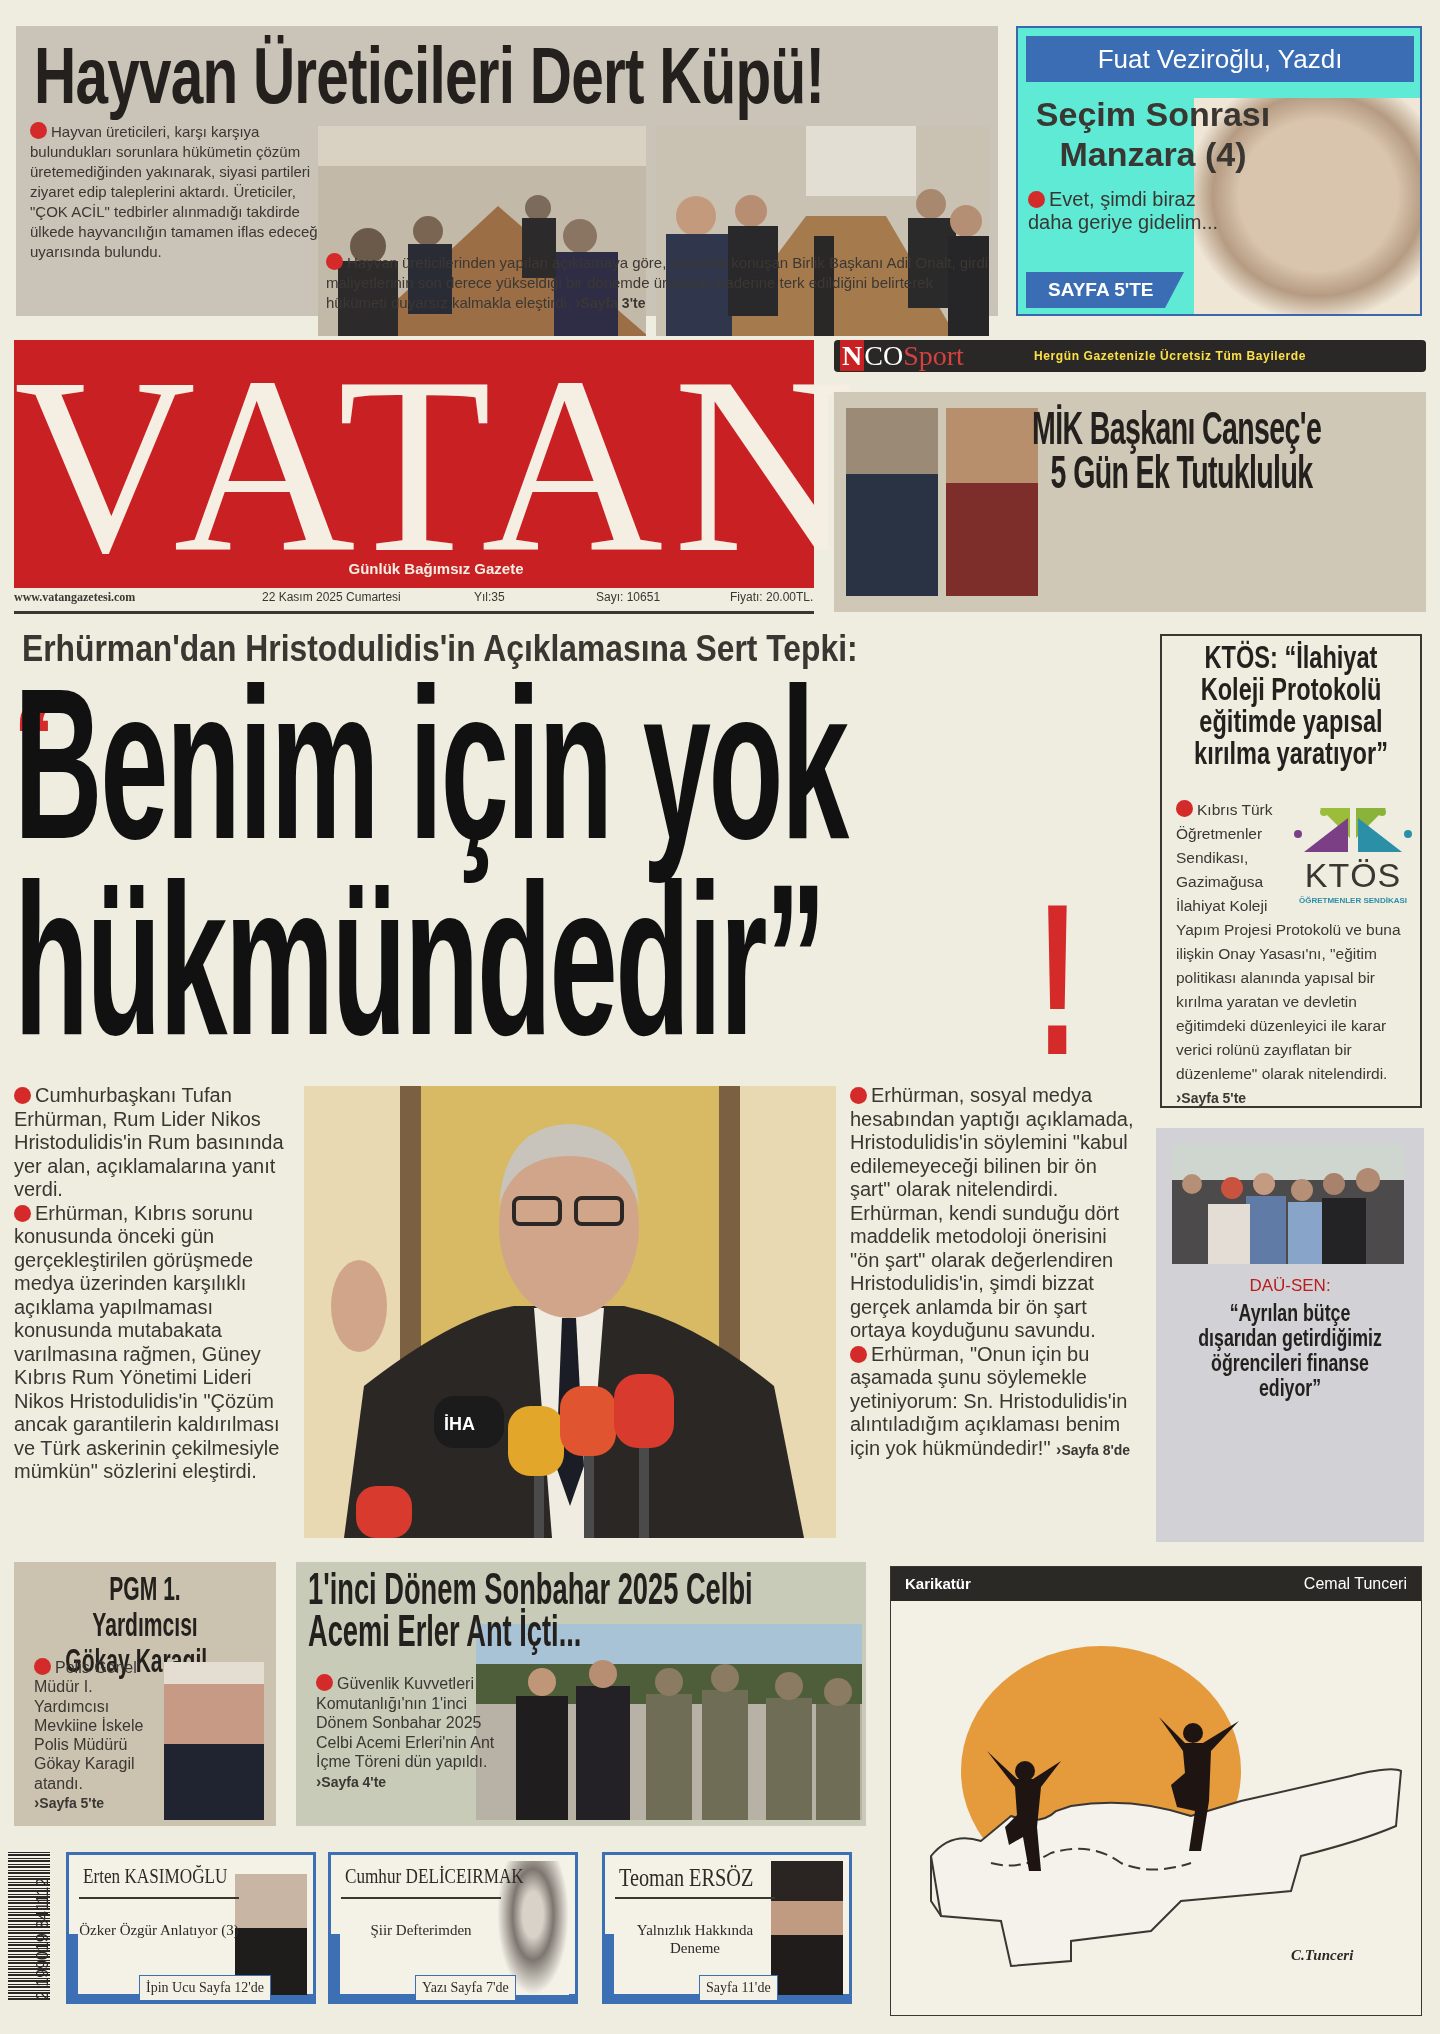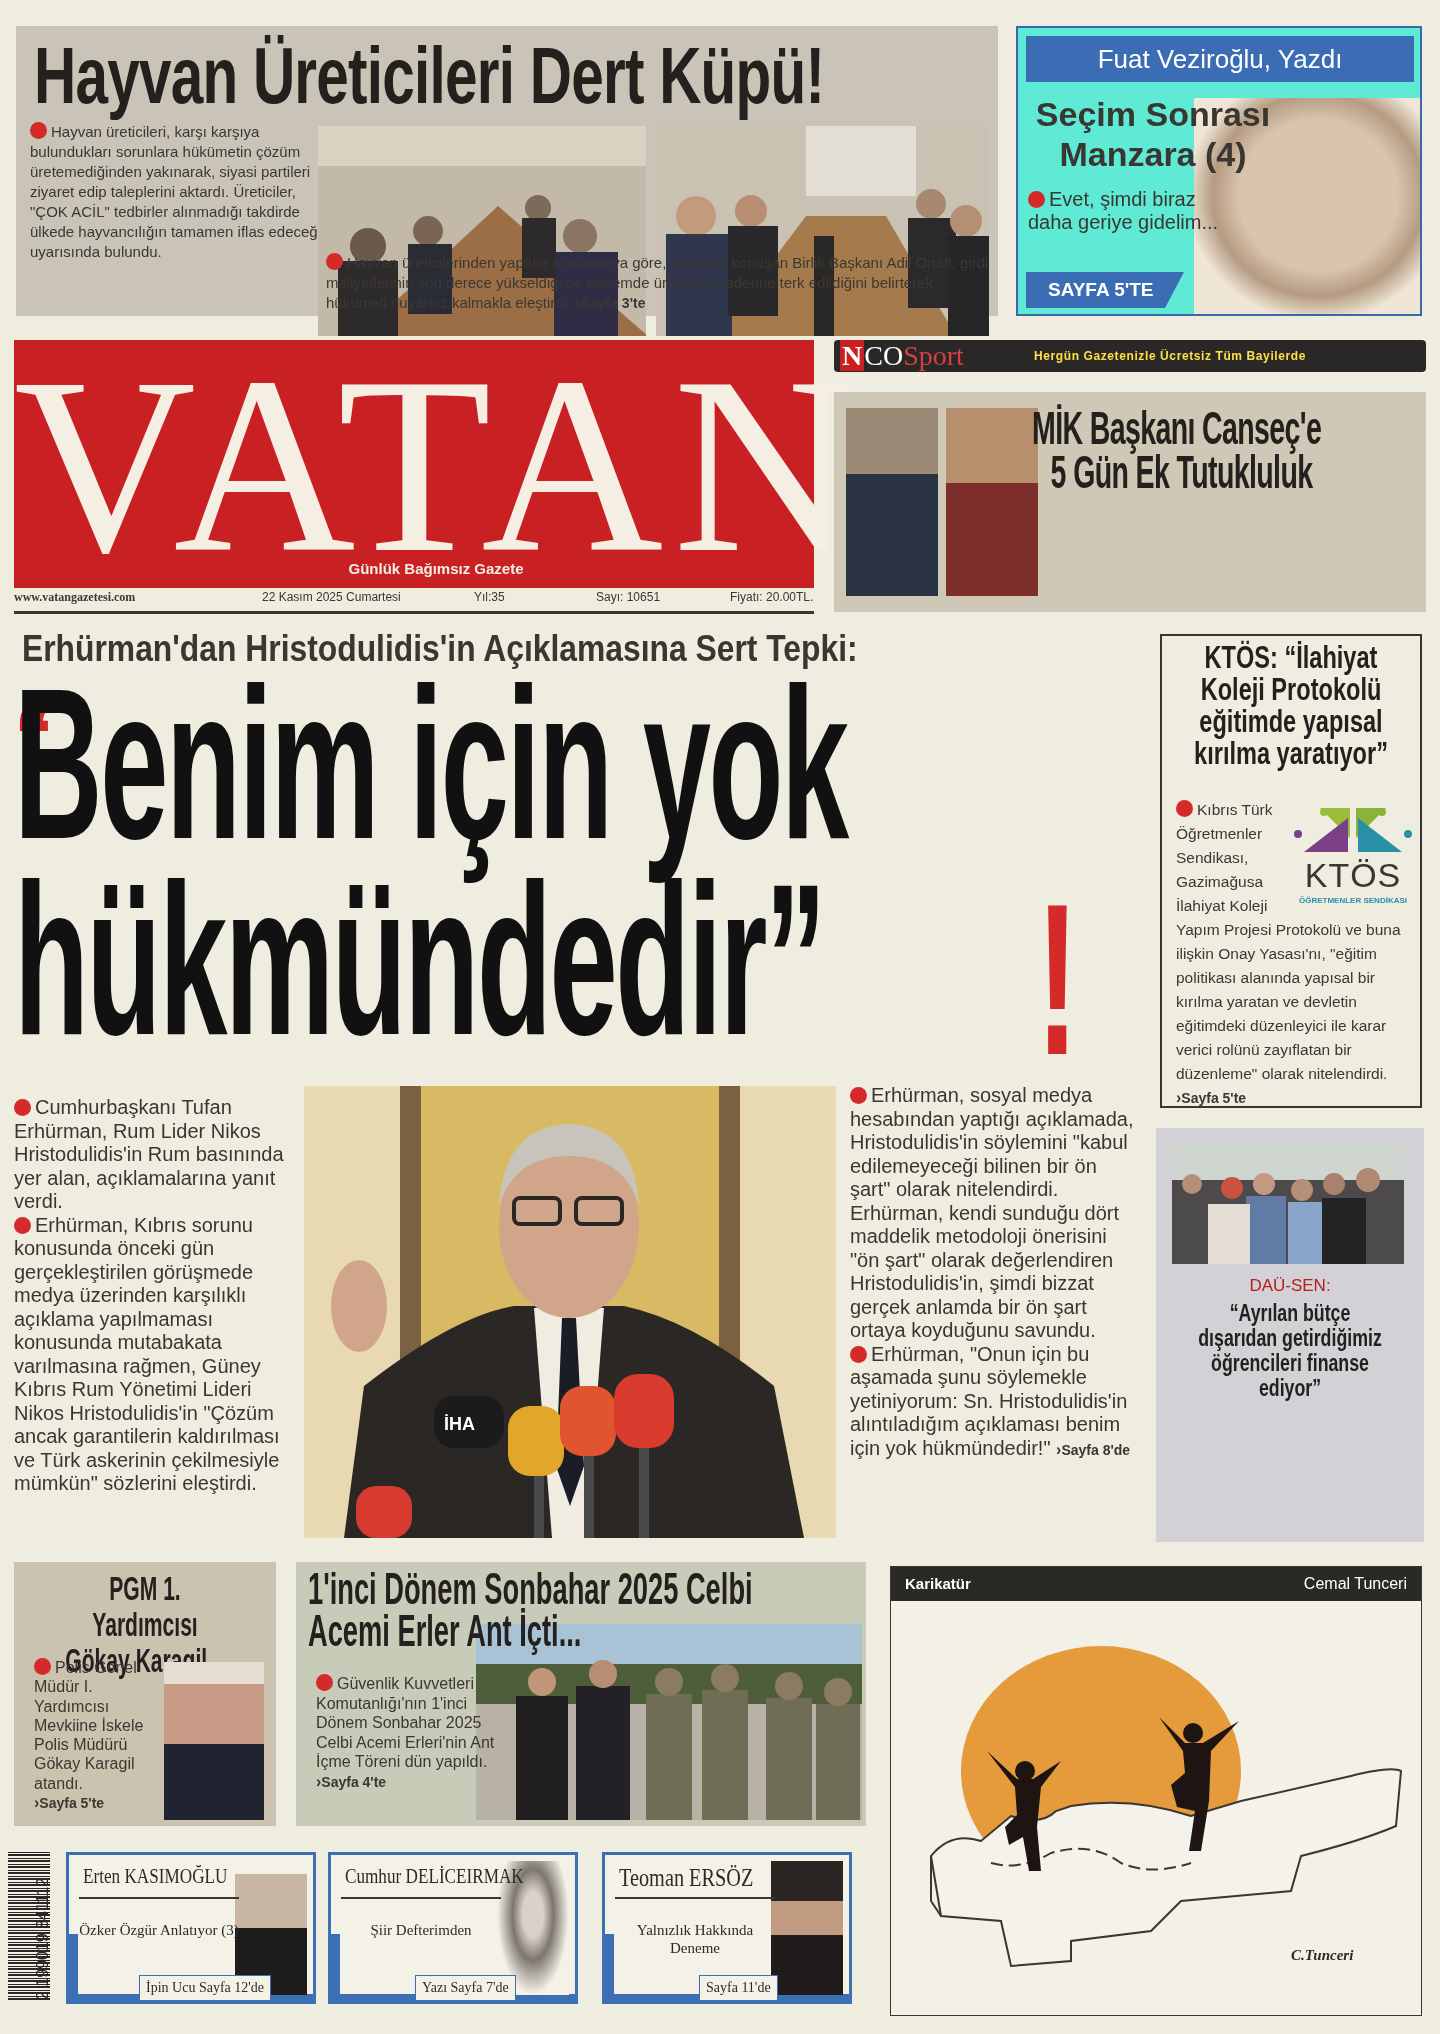--- a/index.html
+++ b/index.html
@@ -52,21 +52,21 @@
   #mik-body { left: 200px; top: 110px; width: 380px; font-size: 15.5px; line-height: 19.5px; color: #3b3733; }
 
   
   #kicker { left: 22px; top: 628px; font-size: 37px; font-weight: 700; color: #3a3632; white-space: nowrap; transform: scaleX(0.86); transform-origin: left top; }
   #headline-1 { left: 14px; top: 664px; font-size: 215px; line-height: 200px; transform: scaleX(0.57); white-space: nowrap; color: #111; letter-spacing: -4px; }
   #headline-2 { left: 14px; top: 860px; font-size: 215px; line-height: 200px; transform: scaleX(0.57); white-space: nowrap; color: #111; letter-spacing: -4px; }
   #headline-excl { left: 1036px; top: 880px; font-size: 215px; line-height: 200px; font-weight: 700; color: #d42a2a; transform: scaleX(0.6); transform-origin: left top; }
   #quote-open { left: 14px; top: 690px; font-size: 80px; font-weight: 700; color: #d42a2a; }
 
   
-  #main-left { left: 14px; top: 1084px; width: 286px; margin-top: 12px; }
+  #main-left { left: 14px; top: 1084px; width: 286px; }
   #main-photo { left: 304px; top: 1086px; width: 532px; height: 452px; background: linear-gradient(90deg, #e8d9b2 0 18%, #7b6042 18% 22%, #d8b964 22% 78%, #7b6042 78% 82%, #e8d9b2 82%); }
   #main-right { left: 850px; top: 1084px; width: 288px; }
 
   
   #ktos-box { left: 1160px; top: 634px; width: 262px; height: 474px; border: 2px solid #3a3632; }
   #ktos-title { left: 0; top: 6px; width: 258px; text-align: center; font-size: 31px; line-height: 32px; font-weight: 700; color: #23201d; transform: scaleX(0.76); transform-origin: center top; }
   #ktos-logo { left: 128px; top: 168px; width: 126px; height: 110px; }
   #ktos-logo-text { left: 0; top: 52px; width: 126px; text-align: center; font-size: 34px; color: #3a3632; letter-spacing: 1px; }
   #ktos-logo-sub { left: 0; top: 92px; width: 126px; text-align: center; font-size: 8px; font-weight: 700; color: #2c8fa8; }
   #ktos-body { left: 14px; top: 162px; width: 238px; font-size: 15.5px; line-height: 24px; color: #3b3733; }

